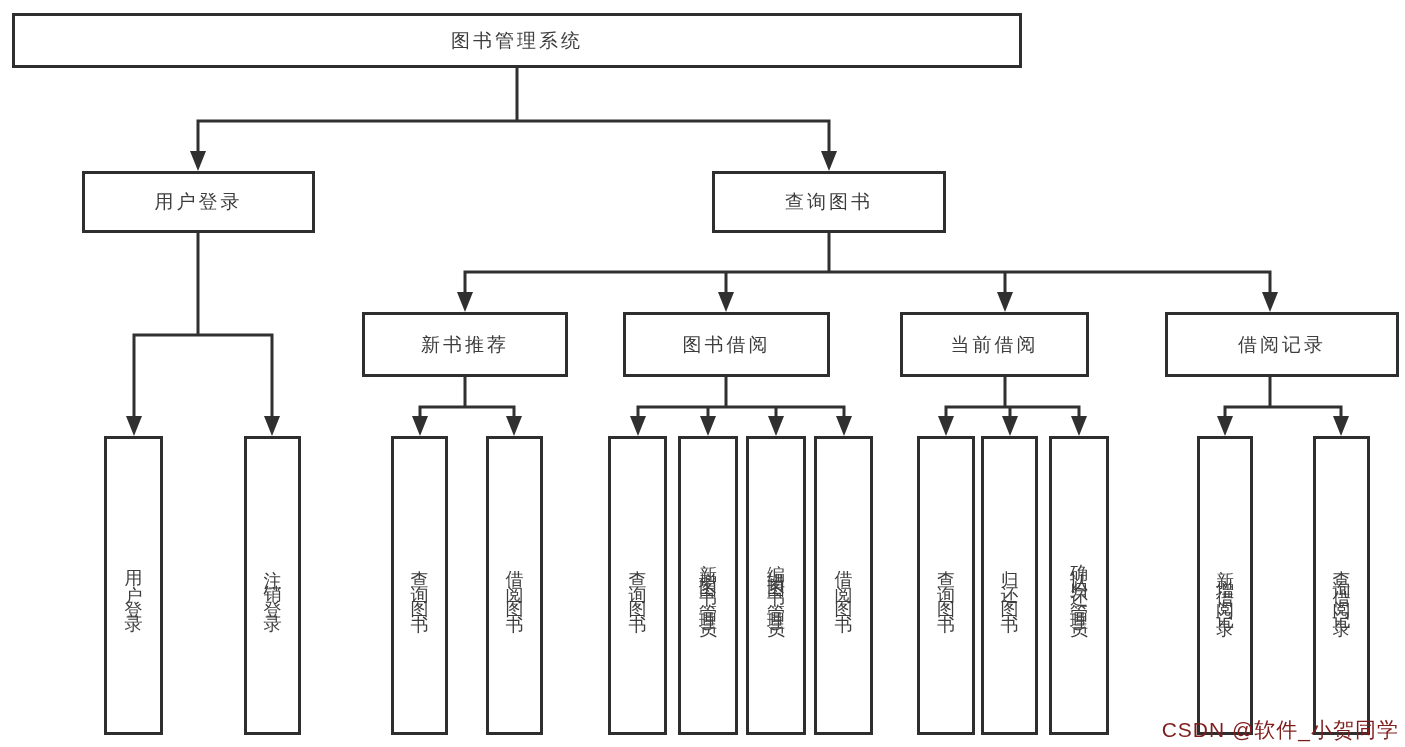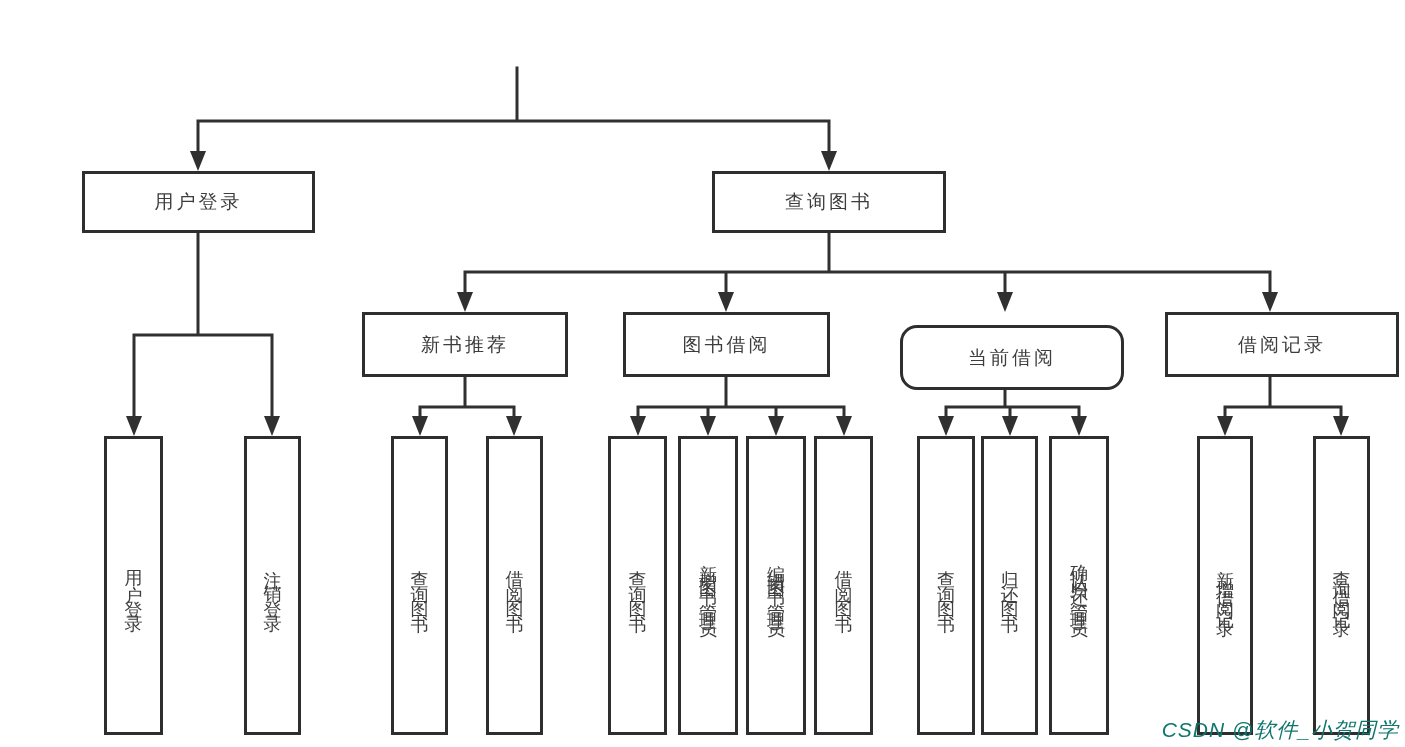--- a/index.html
+++ b/index.html
@@ -45,25 +45,24 @@
     letter-spacing: 8px;
     line-height: 1;
   }
   .v-box.loose span { letter-spacing: 15px; }
   .v-box.med span { letter-spacing: 10px; }
   .watermark {
     position: absolute;
     right: 6px;
     bottom: 3px;
     font-size: 21px;
-    color: #0f766e;
+    color: #7f1d1d;
     letter-spacing: 1px;
     z-index: 5;
     white-space: nowrap;
-    font-style: italic;
   }
 </style>
 </head>
 <body>
 
 <div class="canvas">
 
   <svg class="connectors" viewBox="0 0 1405 747" xmlns="http://www.w3.org/2000/svg">
 
     <path d="M517 68 V121 M198 121 H829 M198 121 V154 M829 121 V154"></path>
@@ -93,27 +92,28 @@
     <path d="M1005 377 V407 M946 407 H1079 M946 407 V419 M1010 407 V419 M1079 407 V419"></path>
     <polygon points="938,416 954,416 946,436"></polygon>
     <polygon points="1002,416 1018,416 1010,436"></polygon>
     <polygon points="1071,416 1087,416 1079,436"></polygon>
 
     <path d="M1270 377 V407 M1225 407 H1341 M1225 407 V419 M1341 407 V419"></path>
     <polygon points="1217,416 1233,416 1225,436"></polygon>
     <polygon points="1333,416 1349,416 1341,436"></polygon>
   </svg>
 
+  <div class="box h-box" style="left:12px; top:13px; width:1010px; height:55px;">图书管理系统</div>
 
   <div class="box h-box" style="left:82px; top:171px; width:233px; height:62px;">用户登录</div>
   <div class="box h-box" style="left:712px; top:171px; width:234px; height:62px;">查询图书</div>
 
   <div class="box h-box" style="left:362px; top:312px; width:206px; height:65px;">新书推荐</div>
   <div class="box h-box" style="left:623px; top:312px; width:207px; height:65px;">图书借阅</div>
-  <div class="box h-box" style="left:900px; top:325px; width:224px; height:65px;border-radius:17px;">当前借阅</div>
+  <div class="box h-box" style="left:900px; top:312px; width:189px; height:65px;">当前借阅</div>
   <div class="box h-box" style="left:1165px; top:312px; width:234px; height:65px;">借阅记录</div>
 
   <div class="box v-box loose" style="left:104px; top:436px; width:59px; height:299px;">
     <span>用户登录</span>
     </div>
   <div class="box v-box loose" style="left:244px; top:436px; width:57px; height:299px;">
     <span>注销登录</span>
     </div>
 
   <div class="box v-box loose" style="left:391px; top:436px; width:57px; height:299px;">

